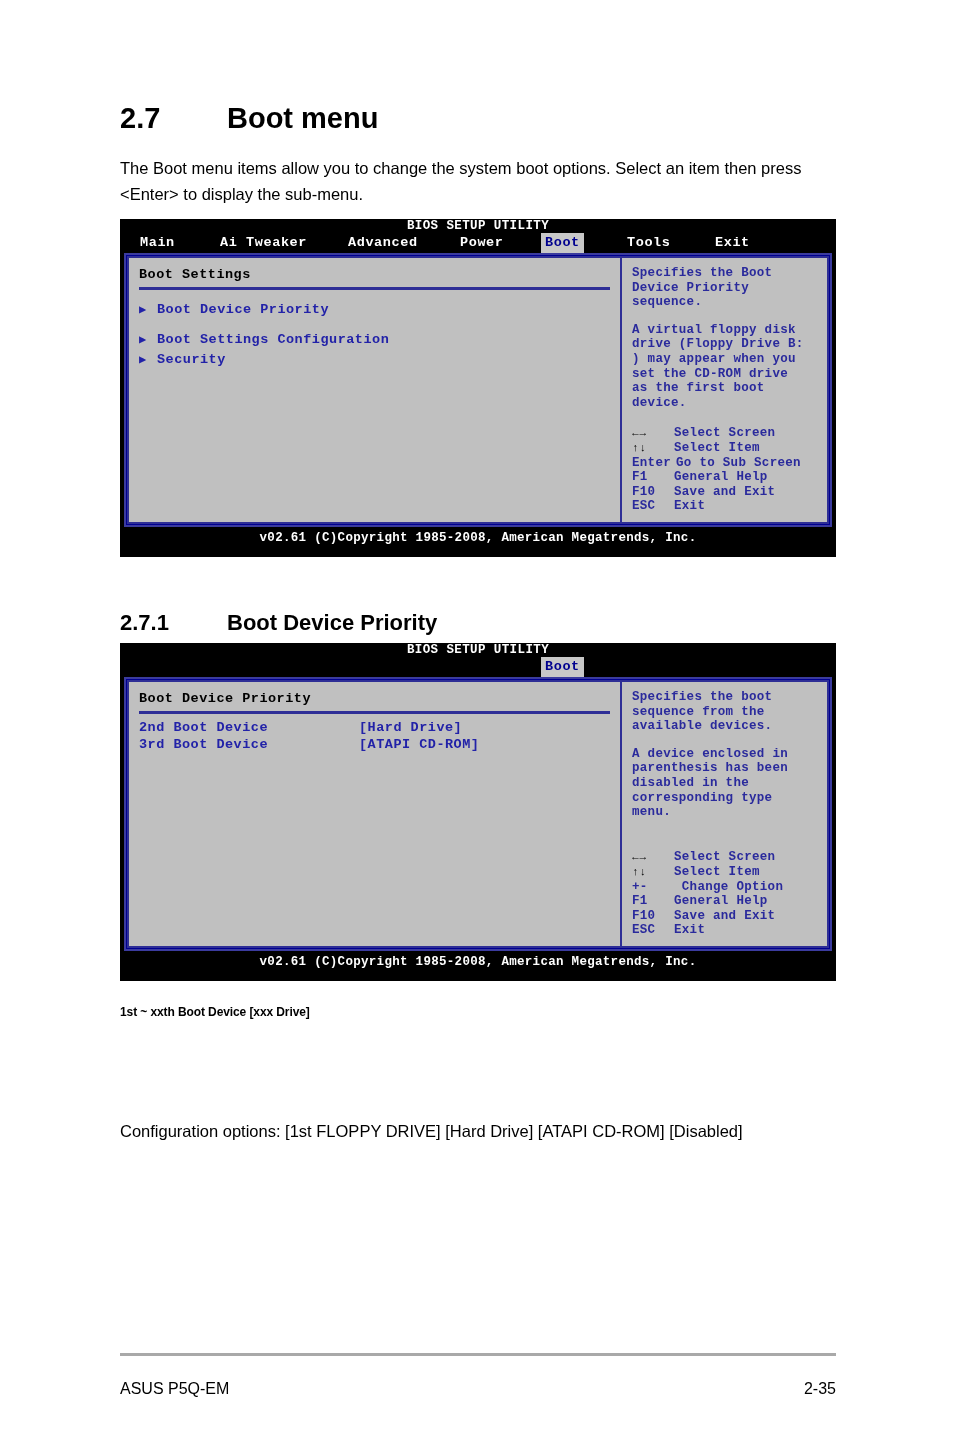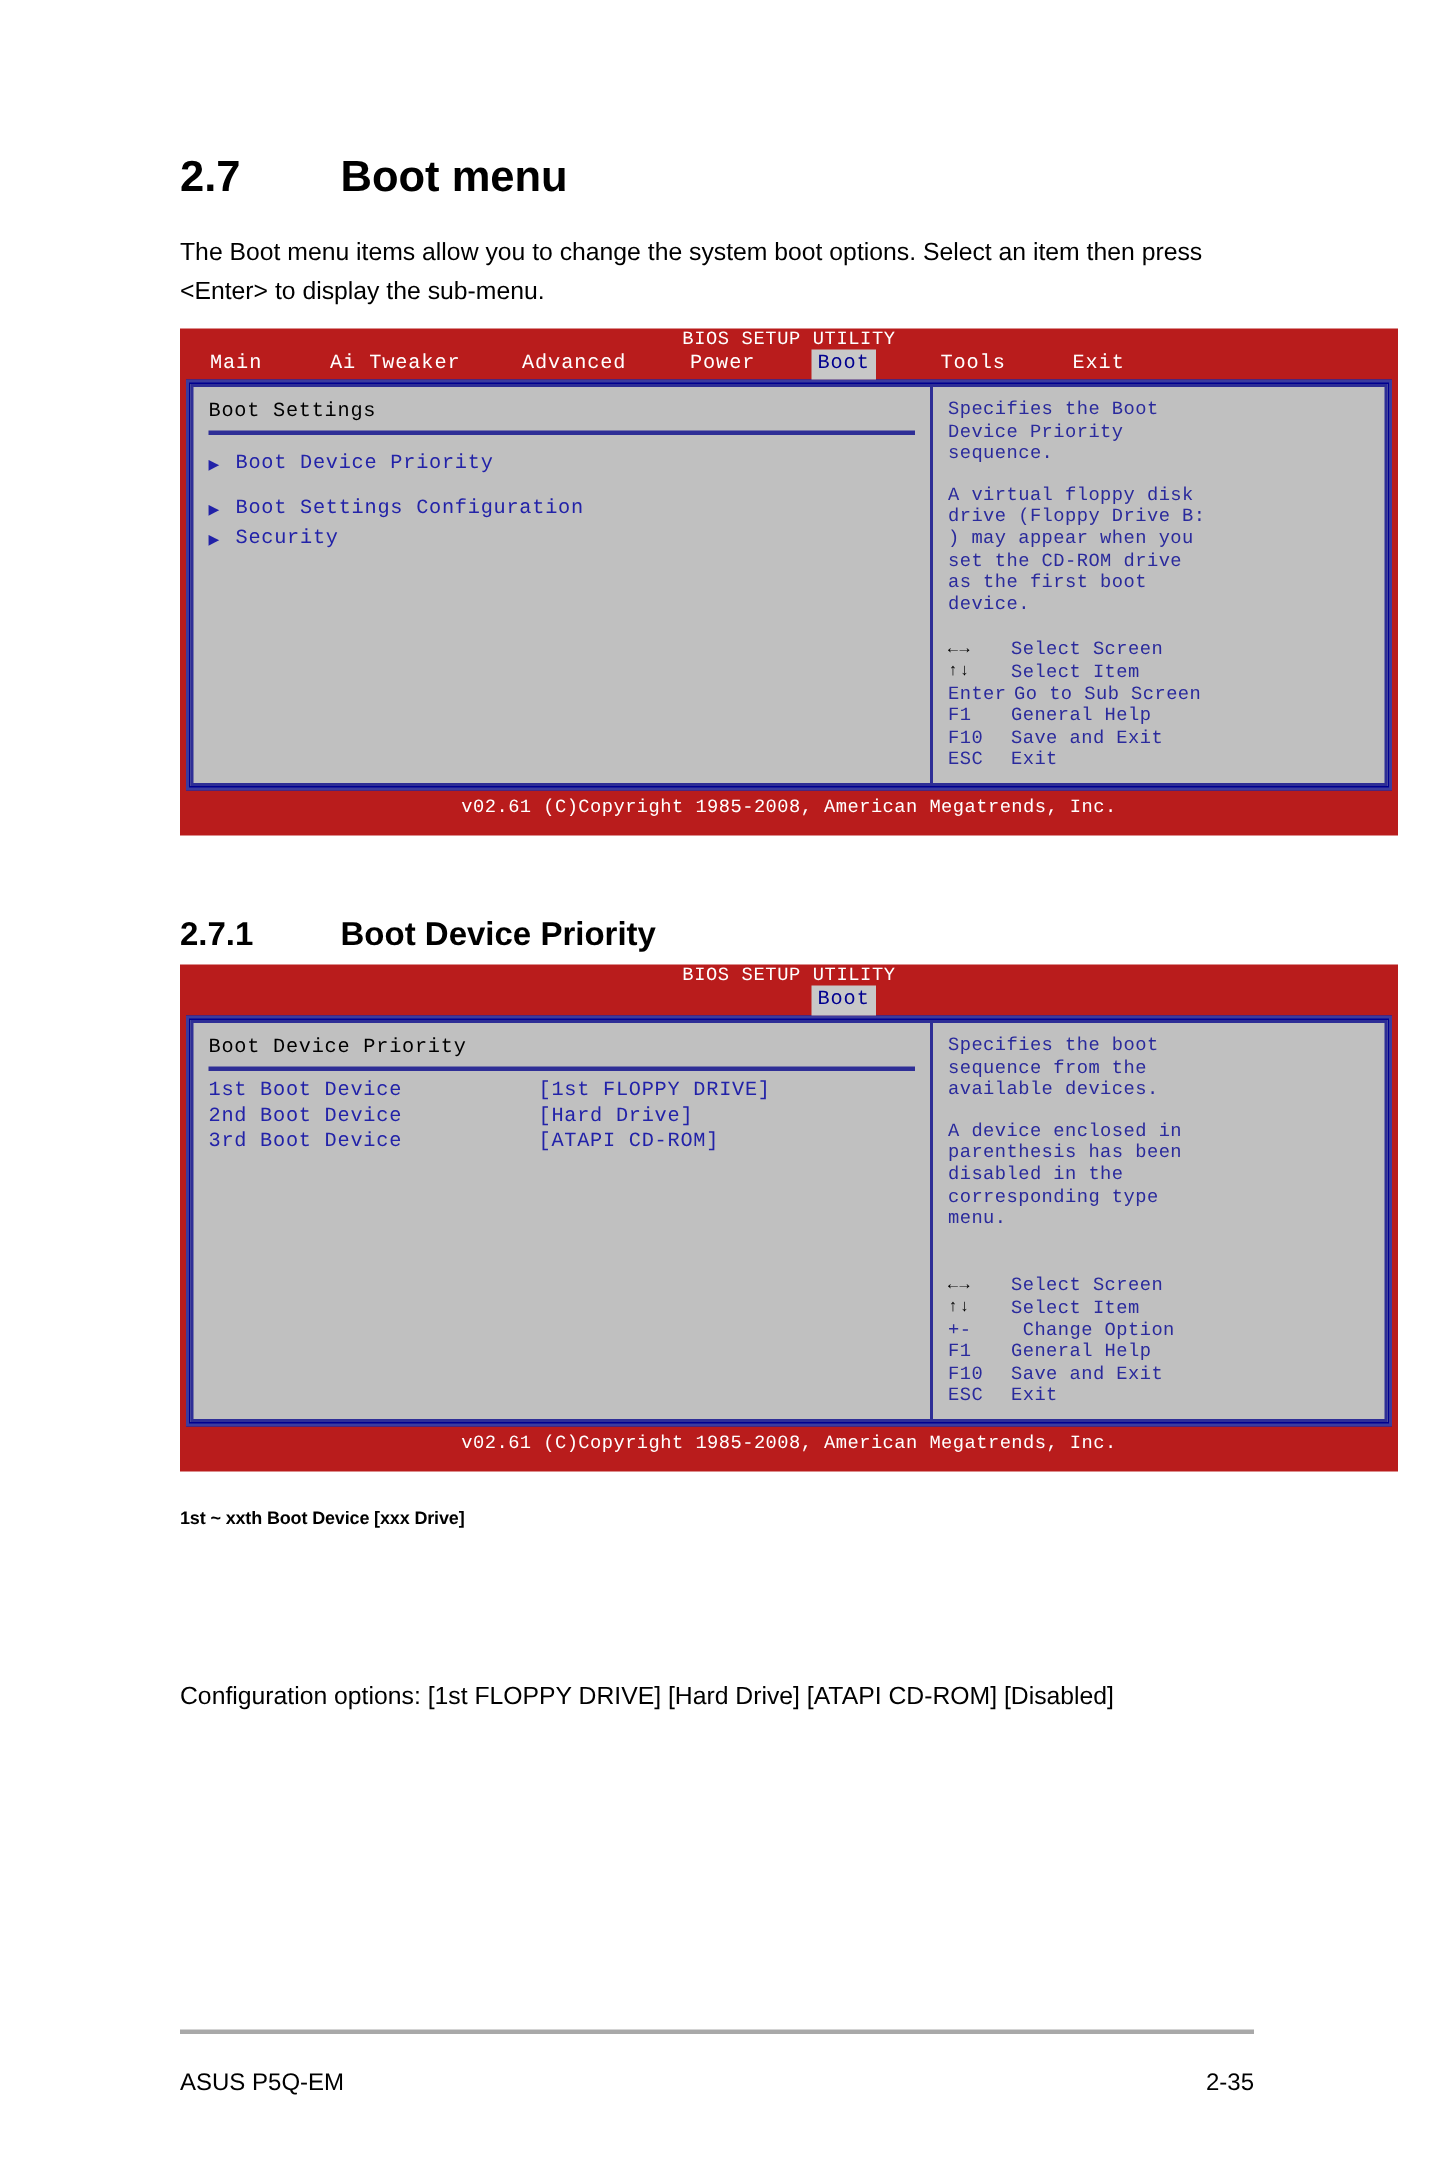--- a/index.html
+++ b/index.html
@@ -81,24 +81,24 @@
     position: absolute;
     right: 118px;
     top: 1364px;
     font-size: 16px;
   }
 
   
   .bios {
     position: absolute;
     left: 120px;
-    width: 812px;
-    background: #b91c1c;
+    width: 716px;
+    background: #000000;
     font-family: "Liberation Mono", "DejaVu Sans Mono", monospace;
-    font-weight: normal;
+    font-weight: bold;
     box-sizing: border-box;
   }
   #bios-1 { top: 203px; height: 338px; }
   #bios-2 { top: 627px; height: 338px; }
 
   .bios-titlebar {
     height: 14px;
     text-align: center;
     color: #ffffff;
     font-size: 12.5px;
@@ -362,24 +362,20 @@
     </div>
 
     <div class="bios-body-outer">
       <div class="bios-body" style="height:268px;">
 
         <div class="bios-left">
           <div class="panel-title">Boot Device Priority</div>
           <div class="panel-rule" style="margin-bottom:5px;"></div>
 
           <div class="kv-row">
-            <span class="k">1st Boot Device</span>
-            <span class="v">[1st FLOPPY DRIVE]</span>
-          </div>
-          <div class="kv-row">
             <span class="k">2nd Boot Device</span>
             <span class="v">[Hard Drive]</span>
           </div>
           <div class="kv-row">
             <span class="k">3rd Boot Device</span>
             <span class="v">[ATAPI CD-ROM]</span>
           </div>
         </div>
 
         <div class="bios-right">

